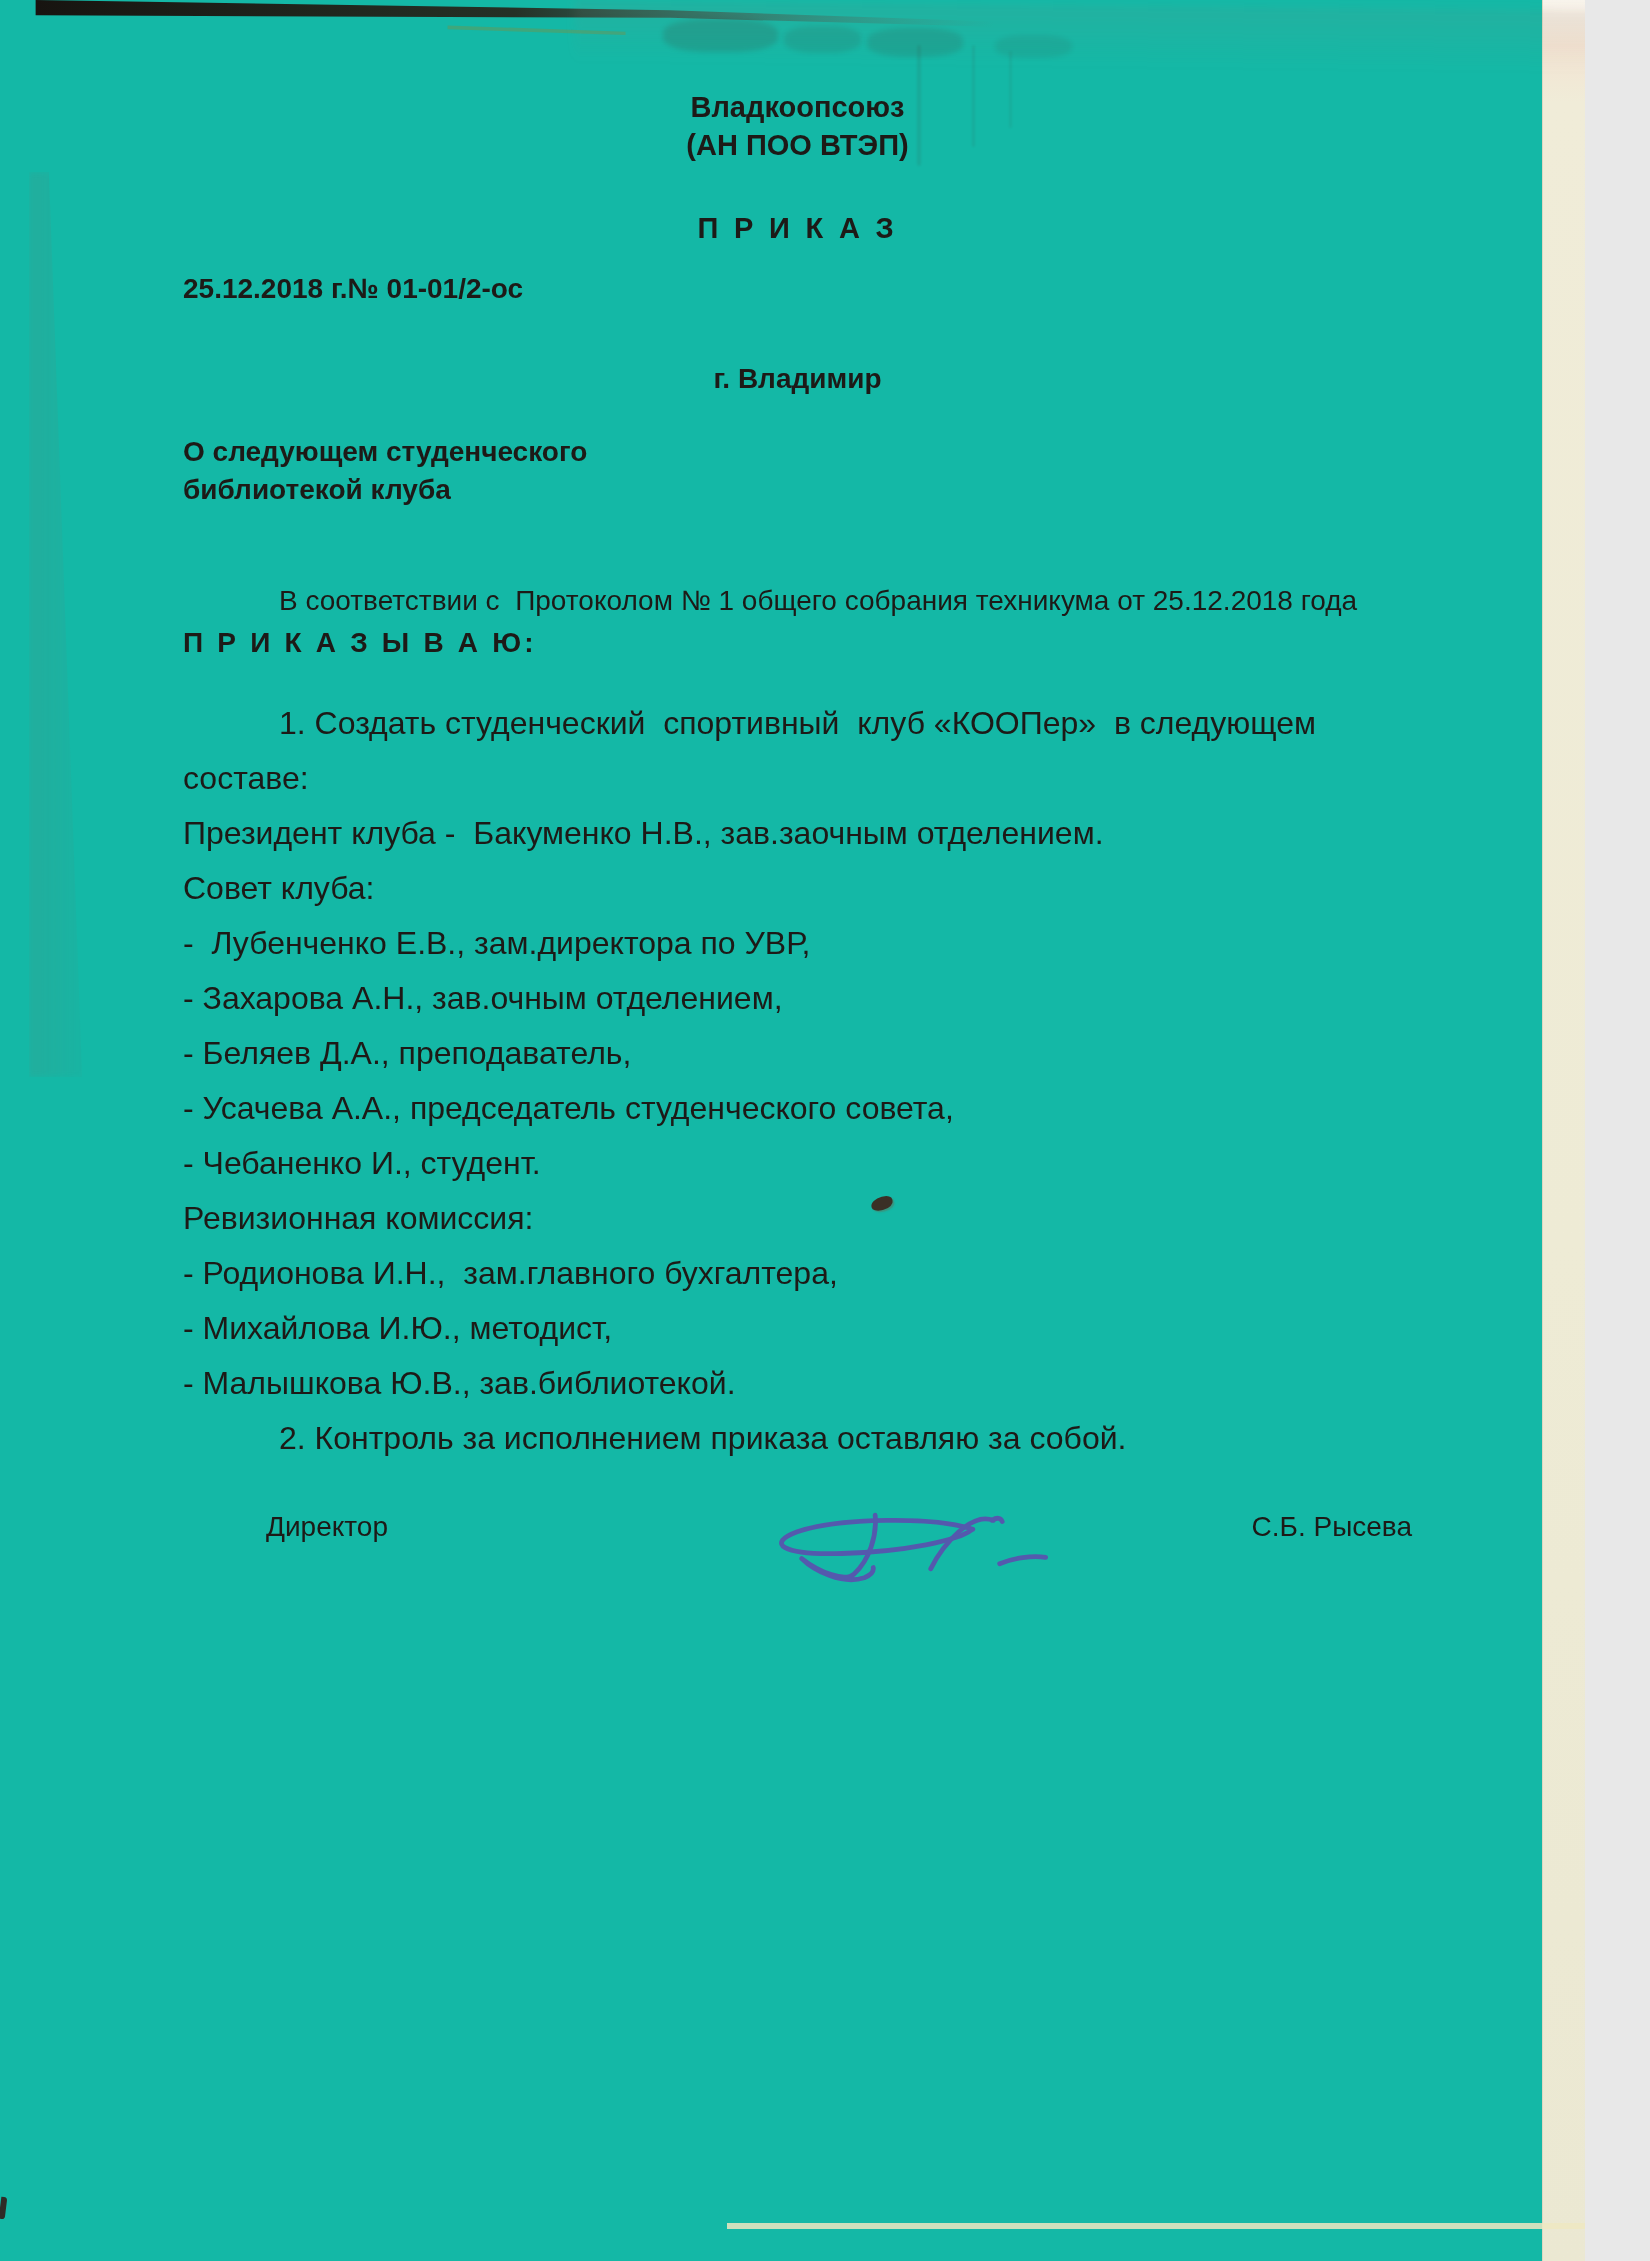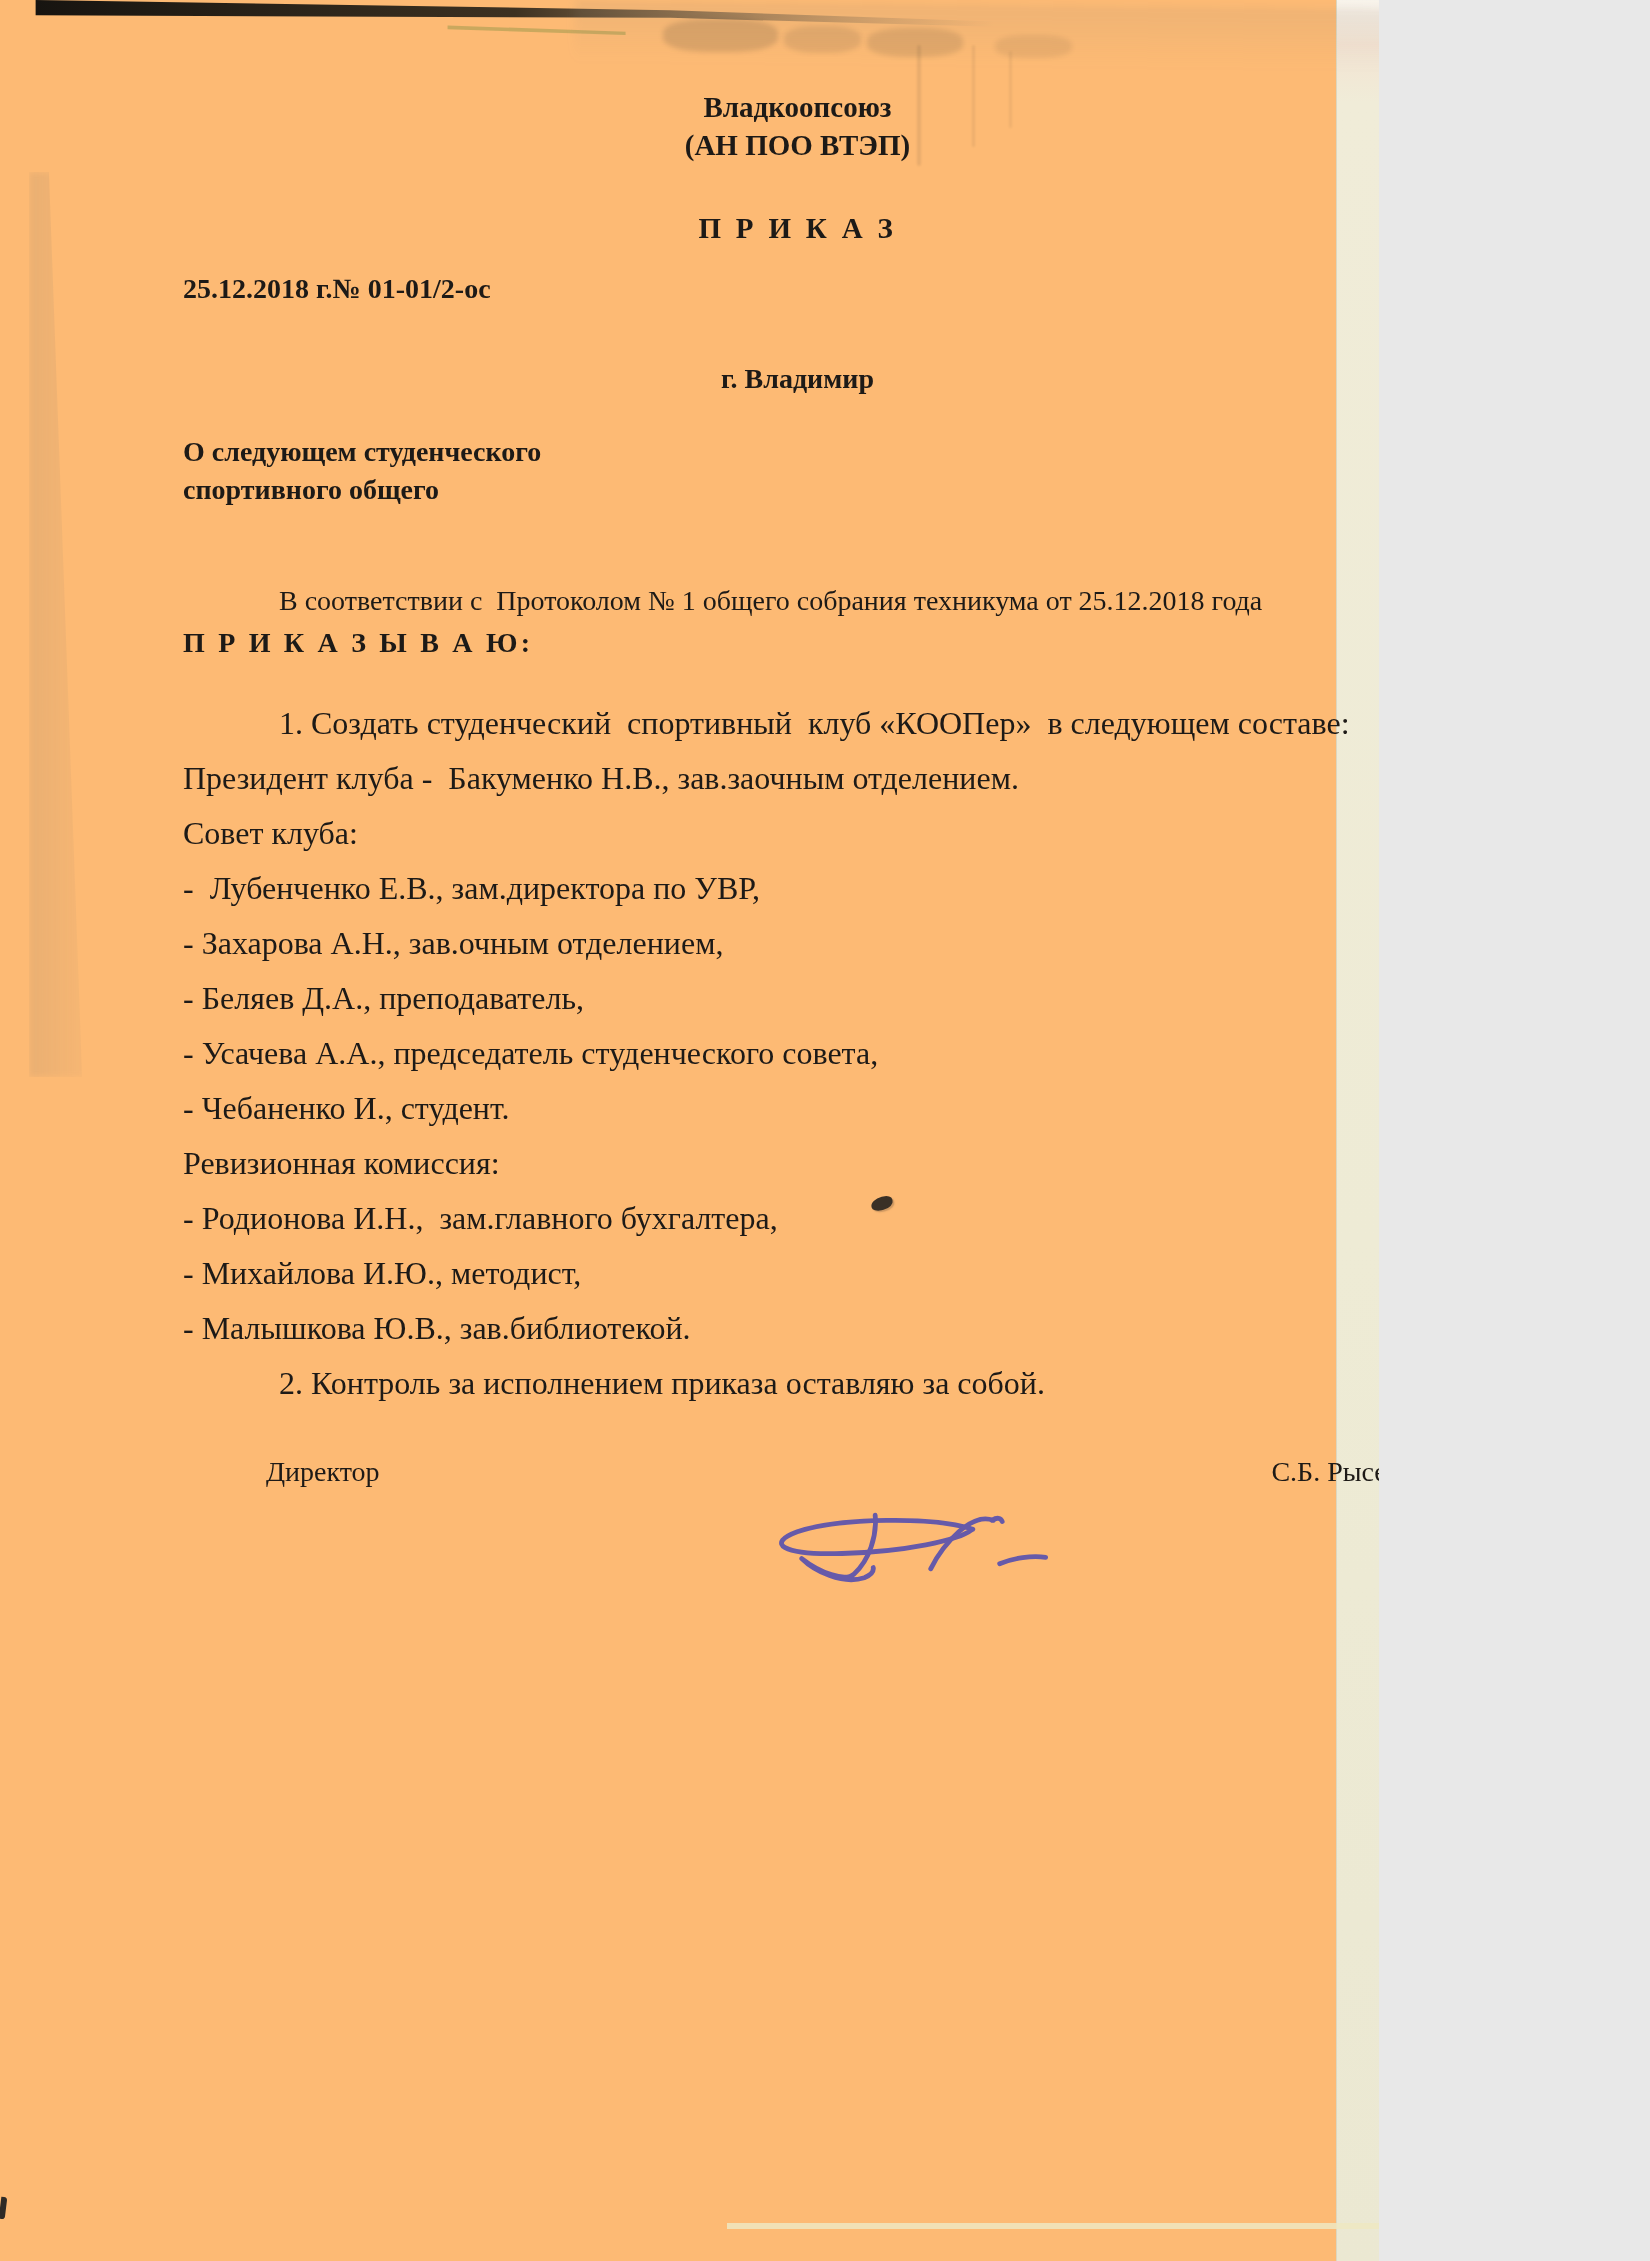--- a/index.html
+++ b/index.html
@@ -1,21 +1,21 @@
 <!DOCTYPE html>
 <html style="font-size:10.2px"><head>
 <meta charset="utf-8">
 <style>
   html,body{margin:0;padding:0;background:#e8e8e8;}
   .page{
     position:relative;
-    width:1379px;height:2261px;
-    background:#fdba74;
+    width:1585px;height:2261px;
+    background:#14b8a6;
     overflow:hidden;
-    font-family:Liberation Serif, serif;
+    font-family:Liberation Sans, sans-serif;
     color:#1d1a17;
   }
   
   .right-strip{
     position:absolute;top:0;right:0;width:42px;height:2261px;
     background:linear-gradient(180deg,#f8f4ec 0px,#f3e3d2 45px,#f0ecd8 102px,#eeebd5 55%,#ebe8d2 100%);
     border-left:1.3px solid #ddd7c0;
   }
   .top-bar-svg{position:absolute;left:0;top:0;}
   .smudge{position:absolute;background:rgba(62,56,48,0.3);filter:blur(2.6px);border-radius:40%;}
@@ -104,21 +104,21 @@
 
     <div class="date-row">
       <span class="line">25.12.2018 г.</span>
       <span class="line">№ 01-01/2-ос</span>
     </div>
 
     <div class="city line">г. Владимир</div>
 
     <div class="subject">
       <div class="line">О следующем студенческого</div>
-      <div class="line">спортивного общего</div>
+      <div class="line">библиотекой клуба</div>
     </div>
 
     <div class="para1">
       <div class="line first">В соответствии с  Протоколом № 1 общего собрания техникума от 25.12.2018 года</div>
       <div class="line order-verb">П Р И К А З Ы В А Ю:</div>
     </div>
 
     <div class="items">
       <div class="line indent">1. Создать студенческий  спортивный  клуб «КООПер»  в следующем составе:</div>
       <div class="line">Президент клуба -  Бакуменко Н.В., зав.заочным отделением.</div>

